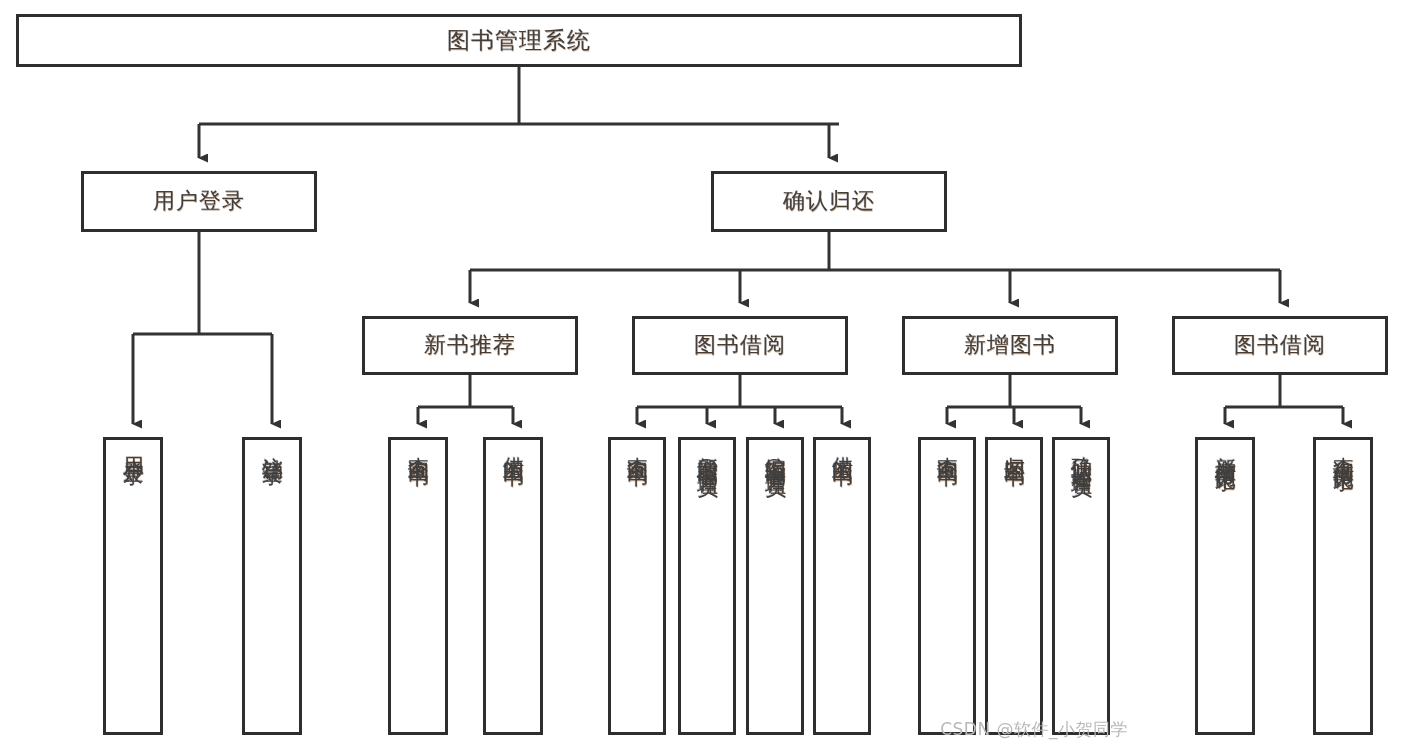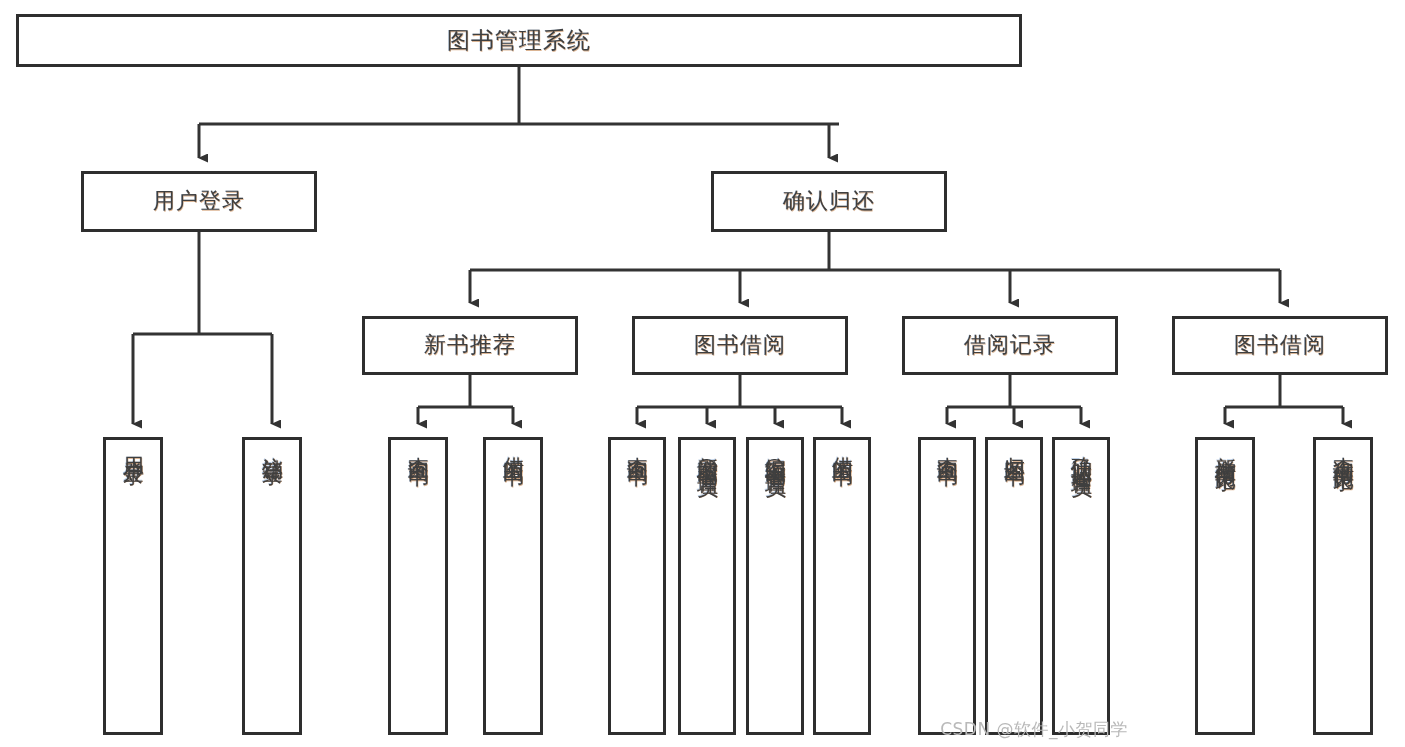--- a/index.html
+++ b/index.html
@@ -140,21 +140,21 @@
     <span class="label">确认归还</span>
   </div>
 
   <div class="node level2" style="left:632px; top:316px; width:216px; height:59px;">
     <span class="label">图书借阅</span>
   </div>
   <div class="node level2" style="left:362px; top:316px; width:216px; height:59px;">
     <span class="label">新书推荐</span>
   </div>
   <div class="node level2" style="left:902px; top:316px; width:216px; height:59px;">
-    <span class="label">借阅记录</span>
+    <span class="label">新增图书</span>
   </div>
   <div class="node level2" style="left:1172px; top:316px; width:216px; height:59px;">
     <span class="label">图书借阅</span>
   </div>
 
   <div class="node leaf" style="left:103px; top:437px; width:60px; height:298px;">
     <span class="label">用户登录</span>
   </div>
   <div class="node leaf" style="left:242px; top:437px; width:60px; height:298px;">
     <span class="label">注销登录</span>

